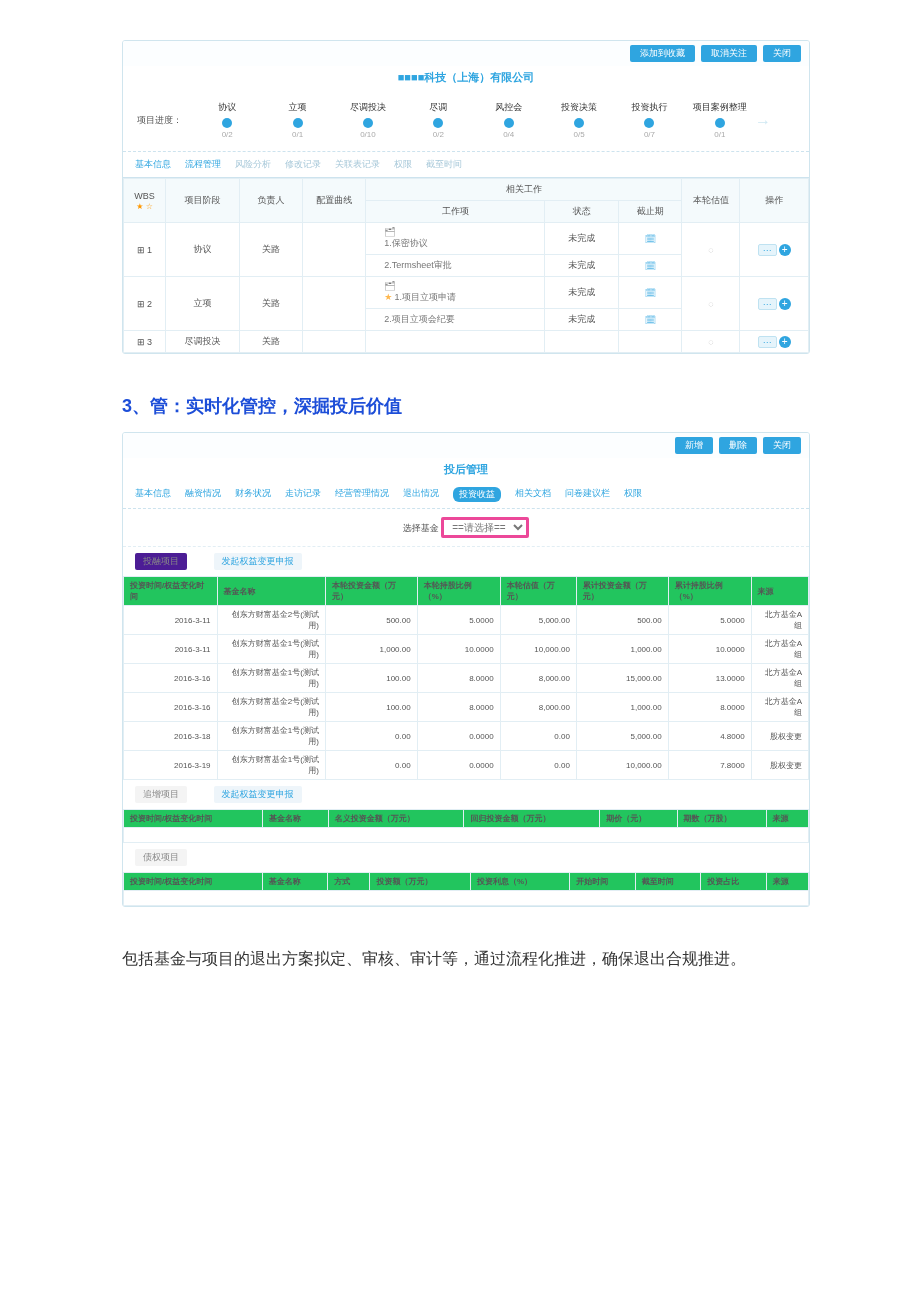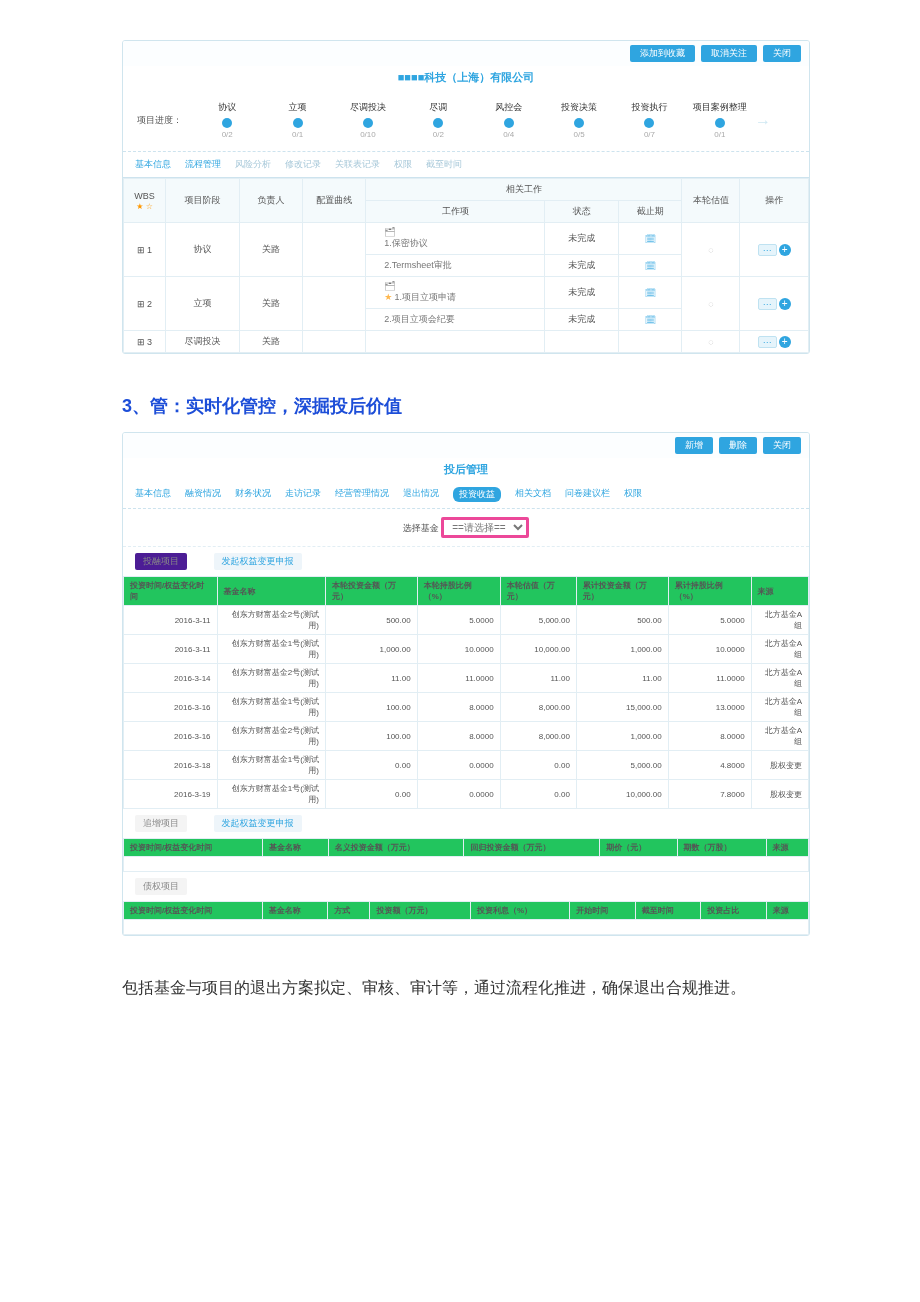--- a/index.html
+++ b/index.html
@@ -374,30 +374,20 @@
             <td class="num">2016-3-11</td>
             <td class="num">创东方财富基金1号(测试用)</td>
             <td class="num">1,000.00</td>
             <td class="num">10.0000</td>
             <td class="num">10,000.00</td>
             <td class="num">1,000.00</td>
             <td class="num">10.0000</td>
             <td class="num">北方基金A组</td>
           </tr>
           <tr>
-            <td class="num">2016-3-14</td>
-            <td class="num">创东方财富基金2号(测试用)</td>
-            <td class="num">11.00</td>
-            <td class="num">11.0000</td>
-            <td class="num">11.00</td>
-            <td class="num">11.00</td>
-            <td class="num">11.0000</td>
-            <td class="num">北方基金A组</td>
-          </tr>
-          <tr>
             <td class="num">2016-3-16</td>
             <td class="num">创东方财富基金1号(测试用)</td>
             <td class="num">100.00</td>
             <td class="num">8.0000</td>
             <td class="num">8,000.00</td>
             <td class="num">15,000.00</td>
             <td class="num">13.0000</td>
             <td class="num">北方基金A组</td>
           </tr>
           <tr>

